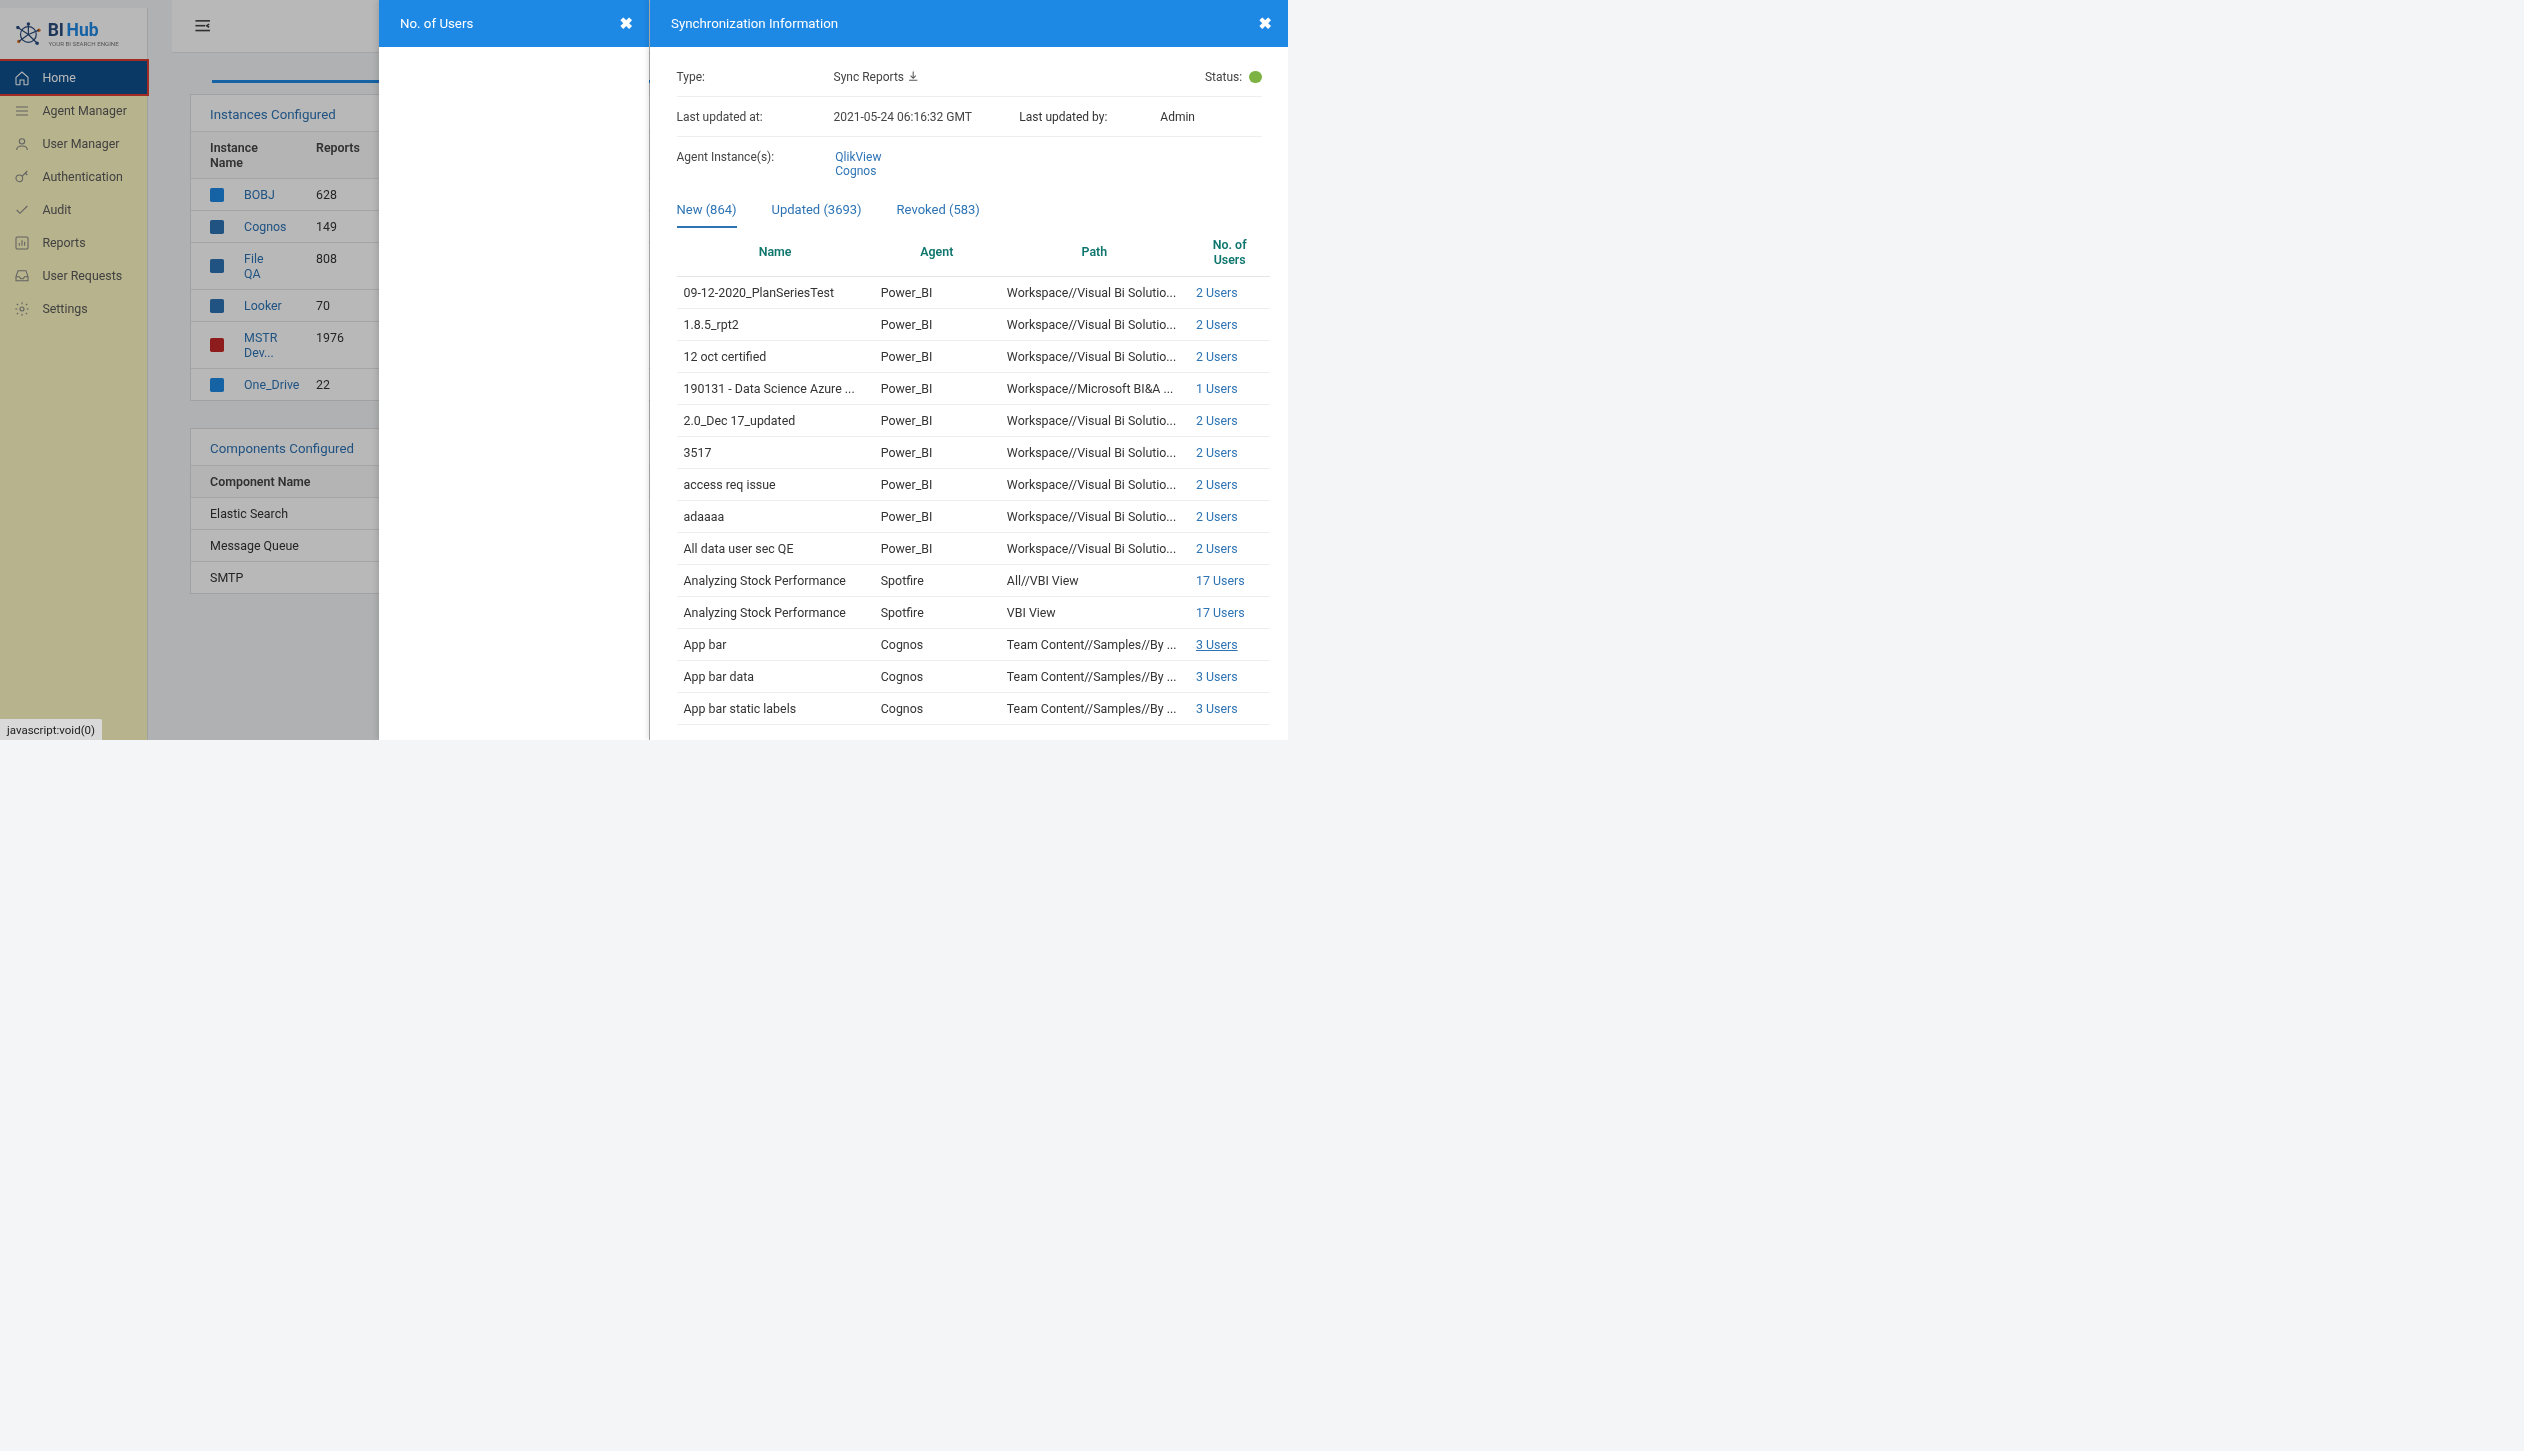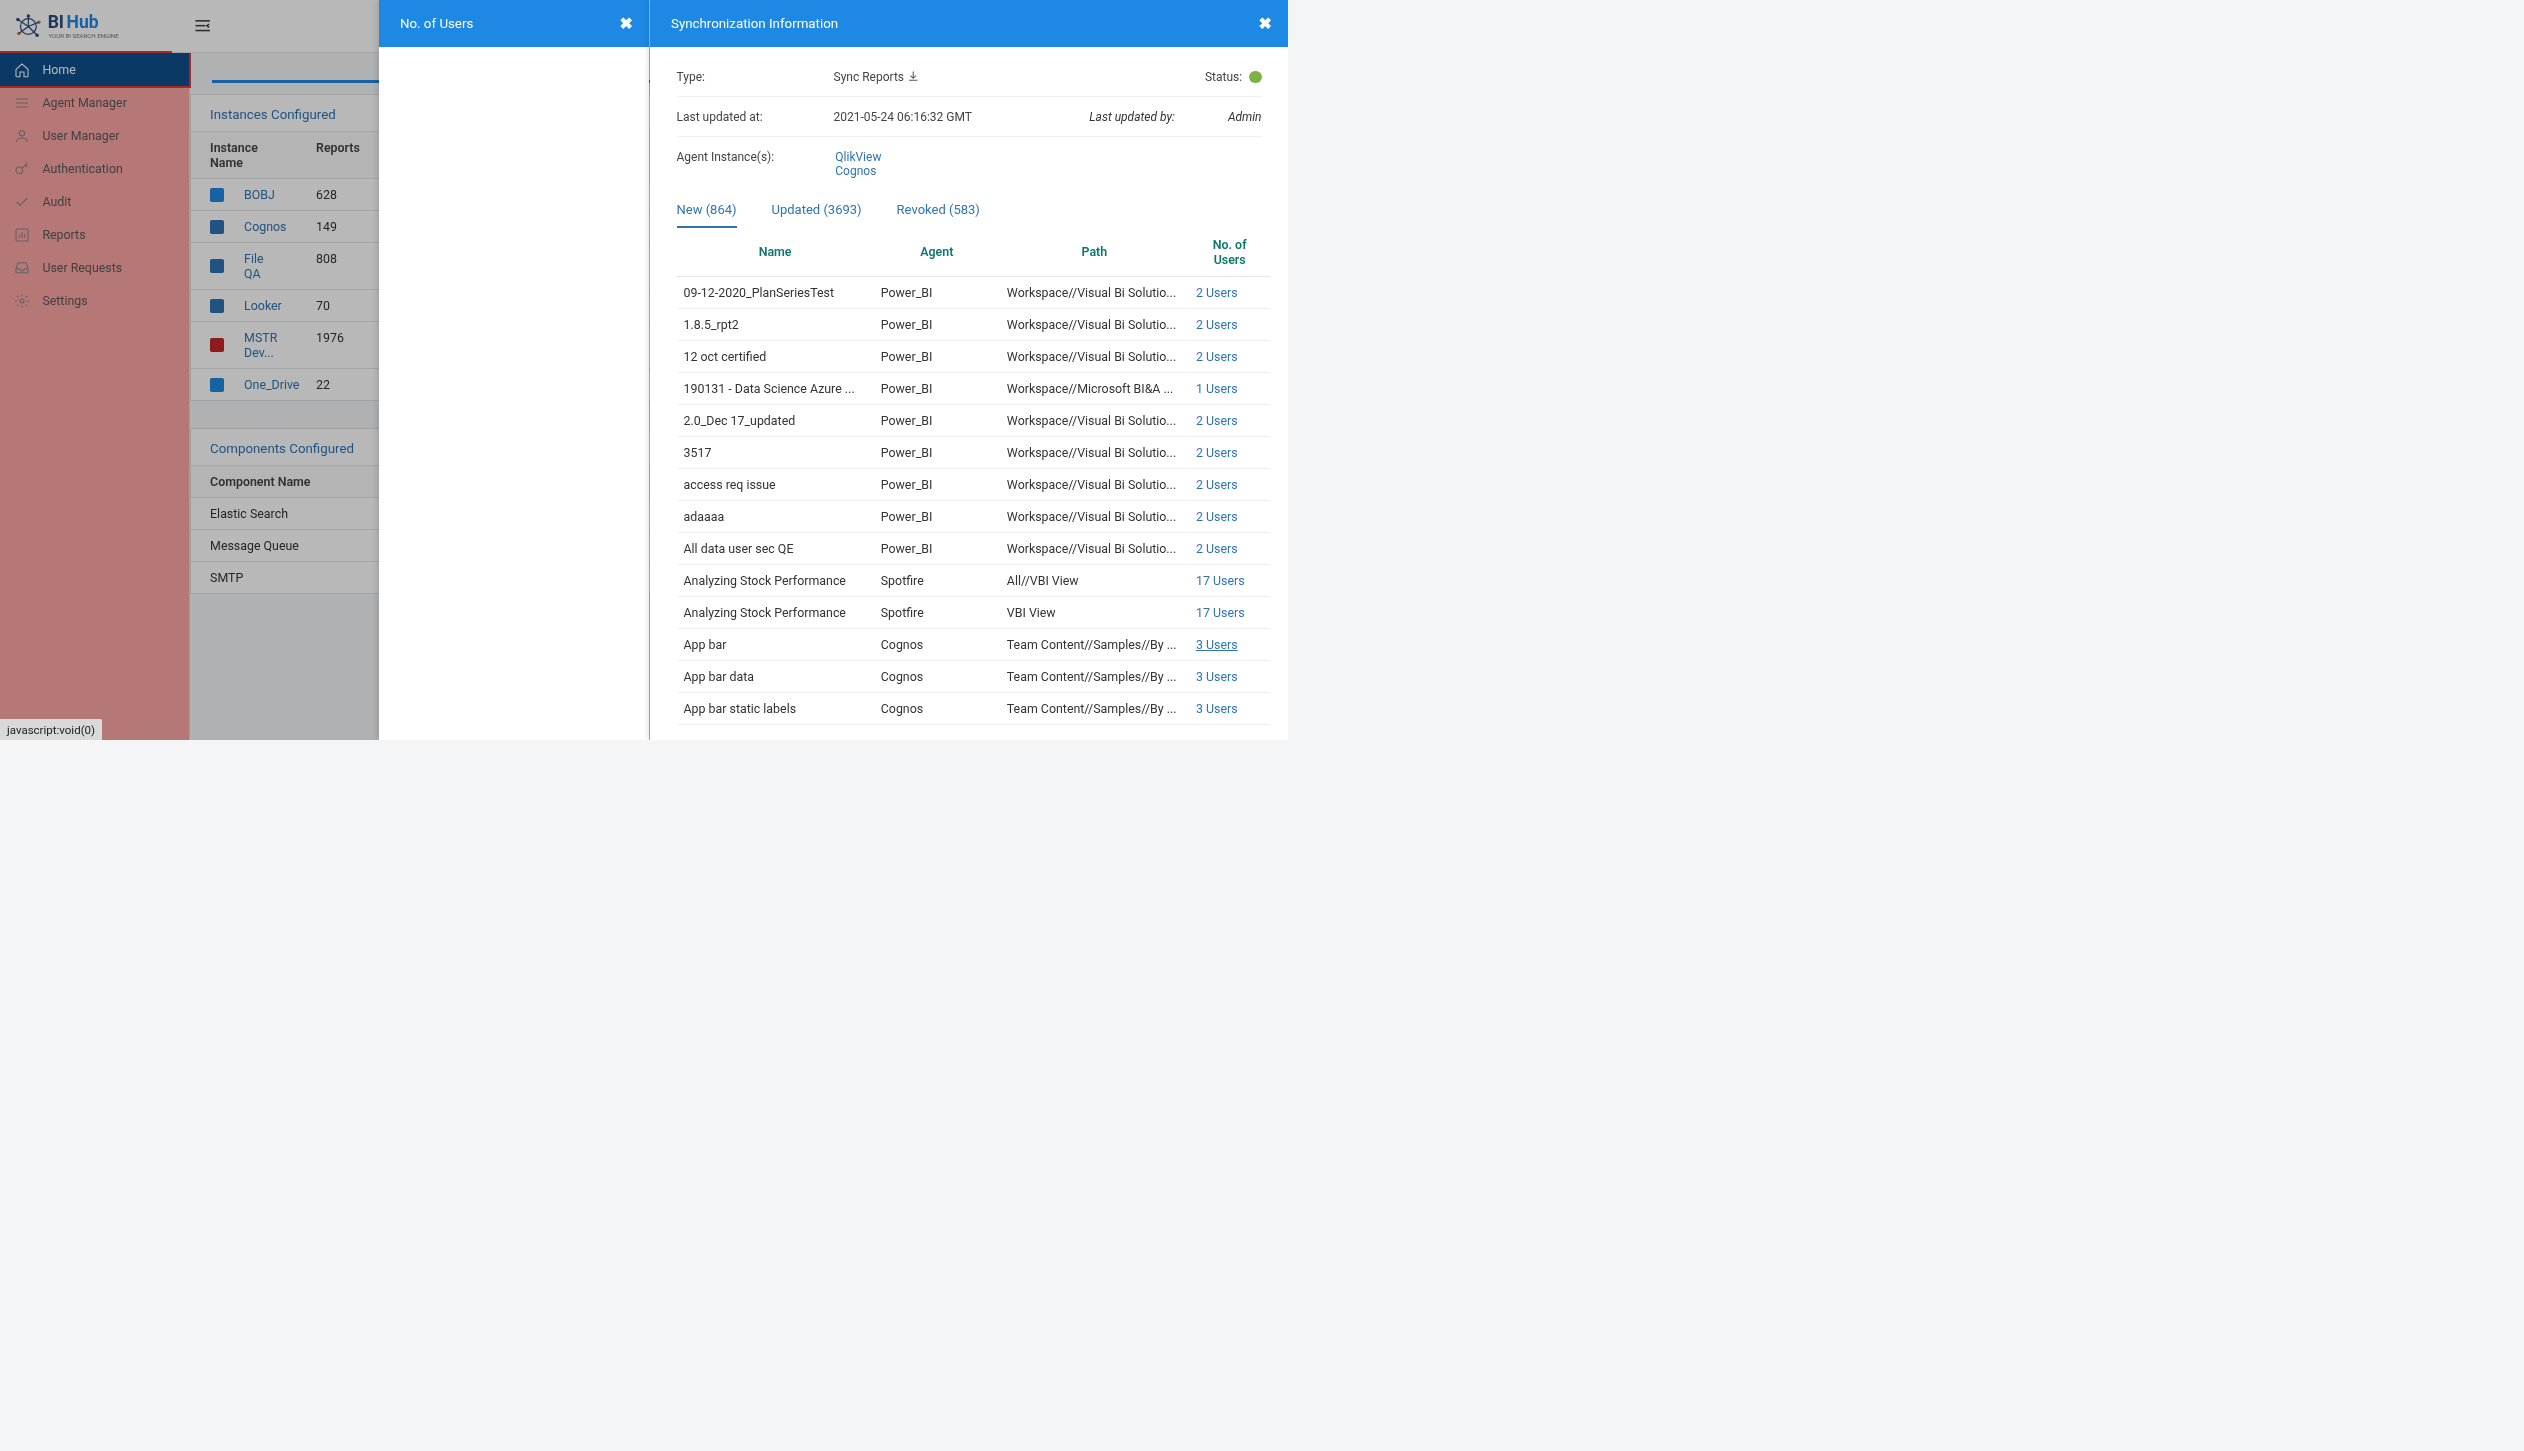--- a/index.html
+++ b/index.html
@@ -10,23 +10,23 @@
     background: #f4f5f7;
     width: 1288px;
     height: 740px;
     position: relative;
     overflow: hidden;
   }
 
   
   .sidebar {
     position: absolute;
-    left: 0; top: 0;
-    width: 190px; height: 100%;
-    background: #fca5a5;
+    left: 0; top: 8px;
+    width: 148px; height: 100%;
+    background: #fef9c3;
     border-right: 0.9px solid #e0e0e0;
   }
   .logo-area {
     height: 53px;
     display: flex;
     align-items: center;
     padding-left: 12.4px;
     background: #fff;
   }
   .logo-svg { display:block; }
@@ -373,21 +373,21 @@
       <div class="meta-col" style="justify-content:flex-end;">
         <span class="meta-label" style="width:auto;">Status:</span>
         <span class="status-dot"></span>
       </div>
     </div>
     <div class="meta-row">
       <div class="meta-col">
         <span class="meta-label">Last updated at:</span>
         <span class="meta-value">2021-05-24 06:16:32 GMT</span>
       </div>
-      <div class="meta-col" style="justify-content:flex-end; gap:53px;font-style:italic;">
+      <div class="meta-col" style="gap:53px;">
         <span>Last updated by:</span>
         <span>Admin</span>
       </div>
     </div>
     <div class="meta-row" style="border-bottom:none; align-items:flex-start;">
       <span class="meta-label">Agent Instance(s):</span>
       <span class="meta-value">
         <div class="link-blue">QlikView</div>
         <div class="link-blue">Cognos</div>
       </span>

